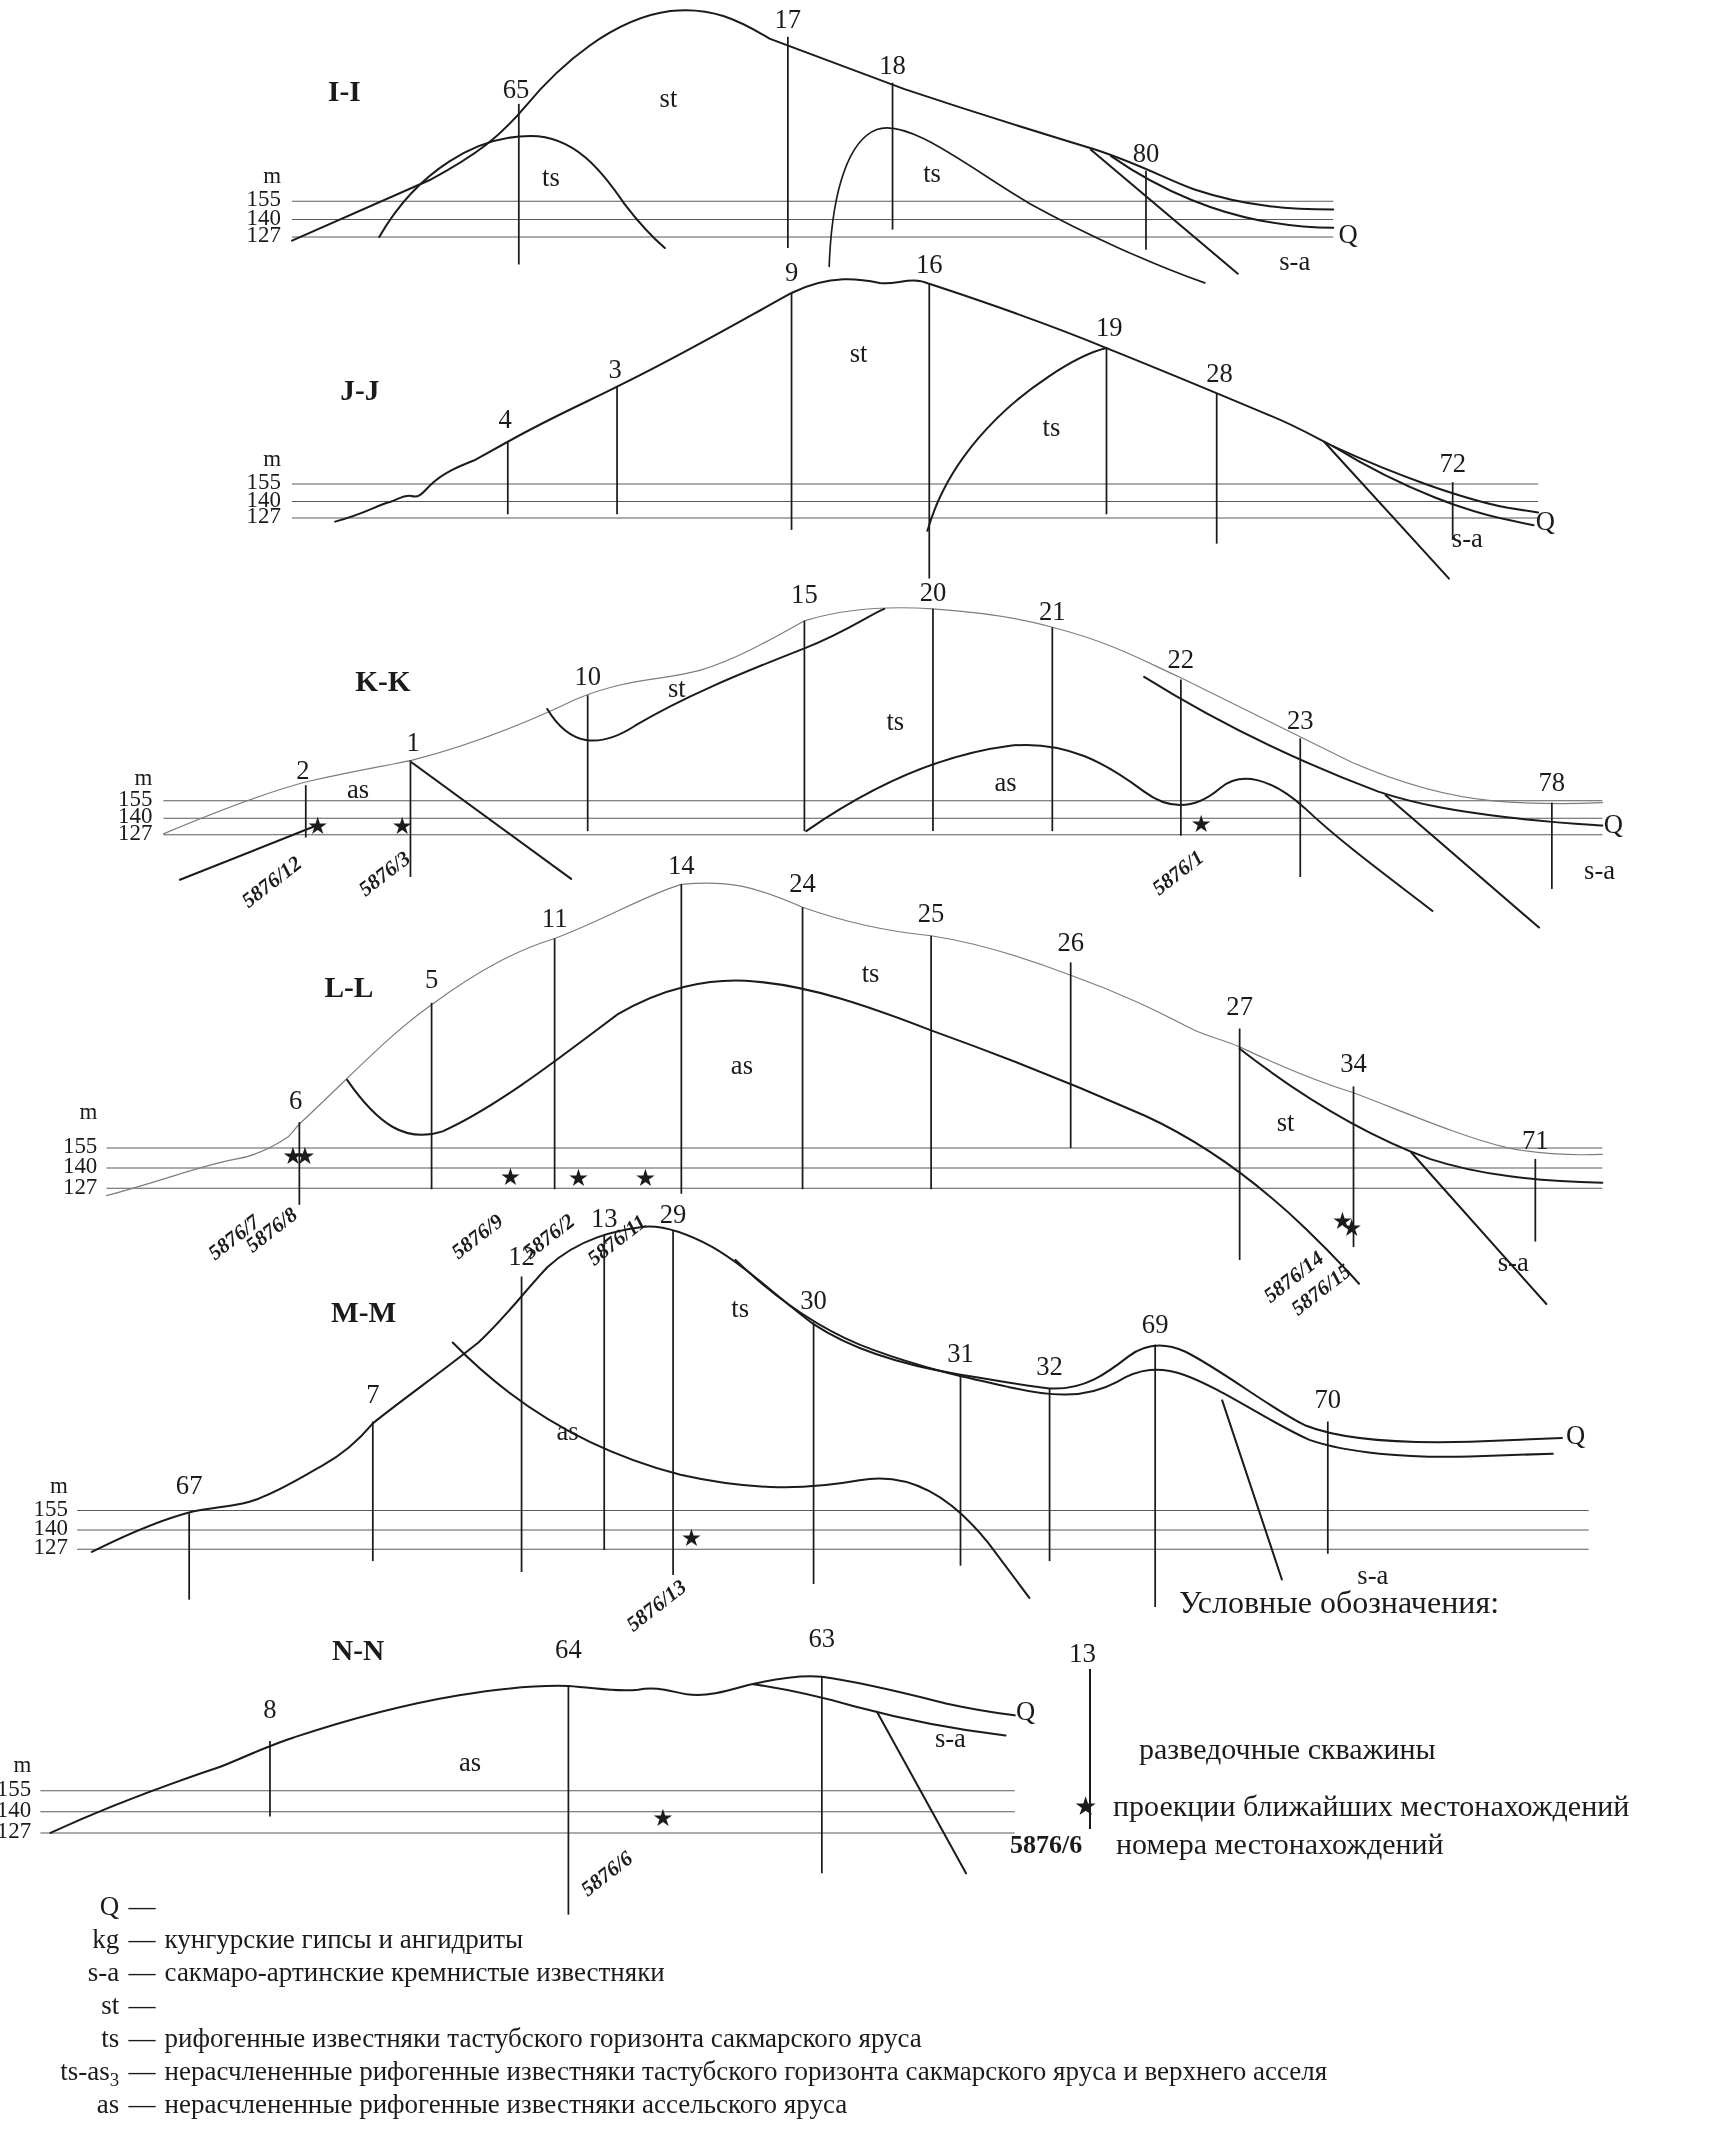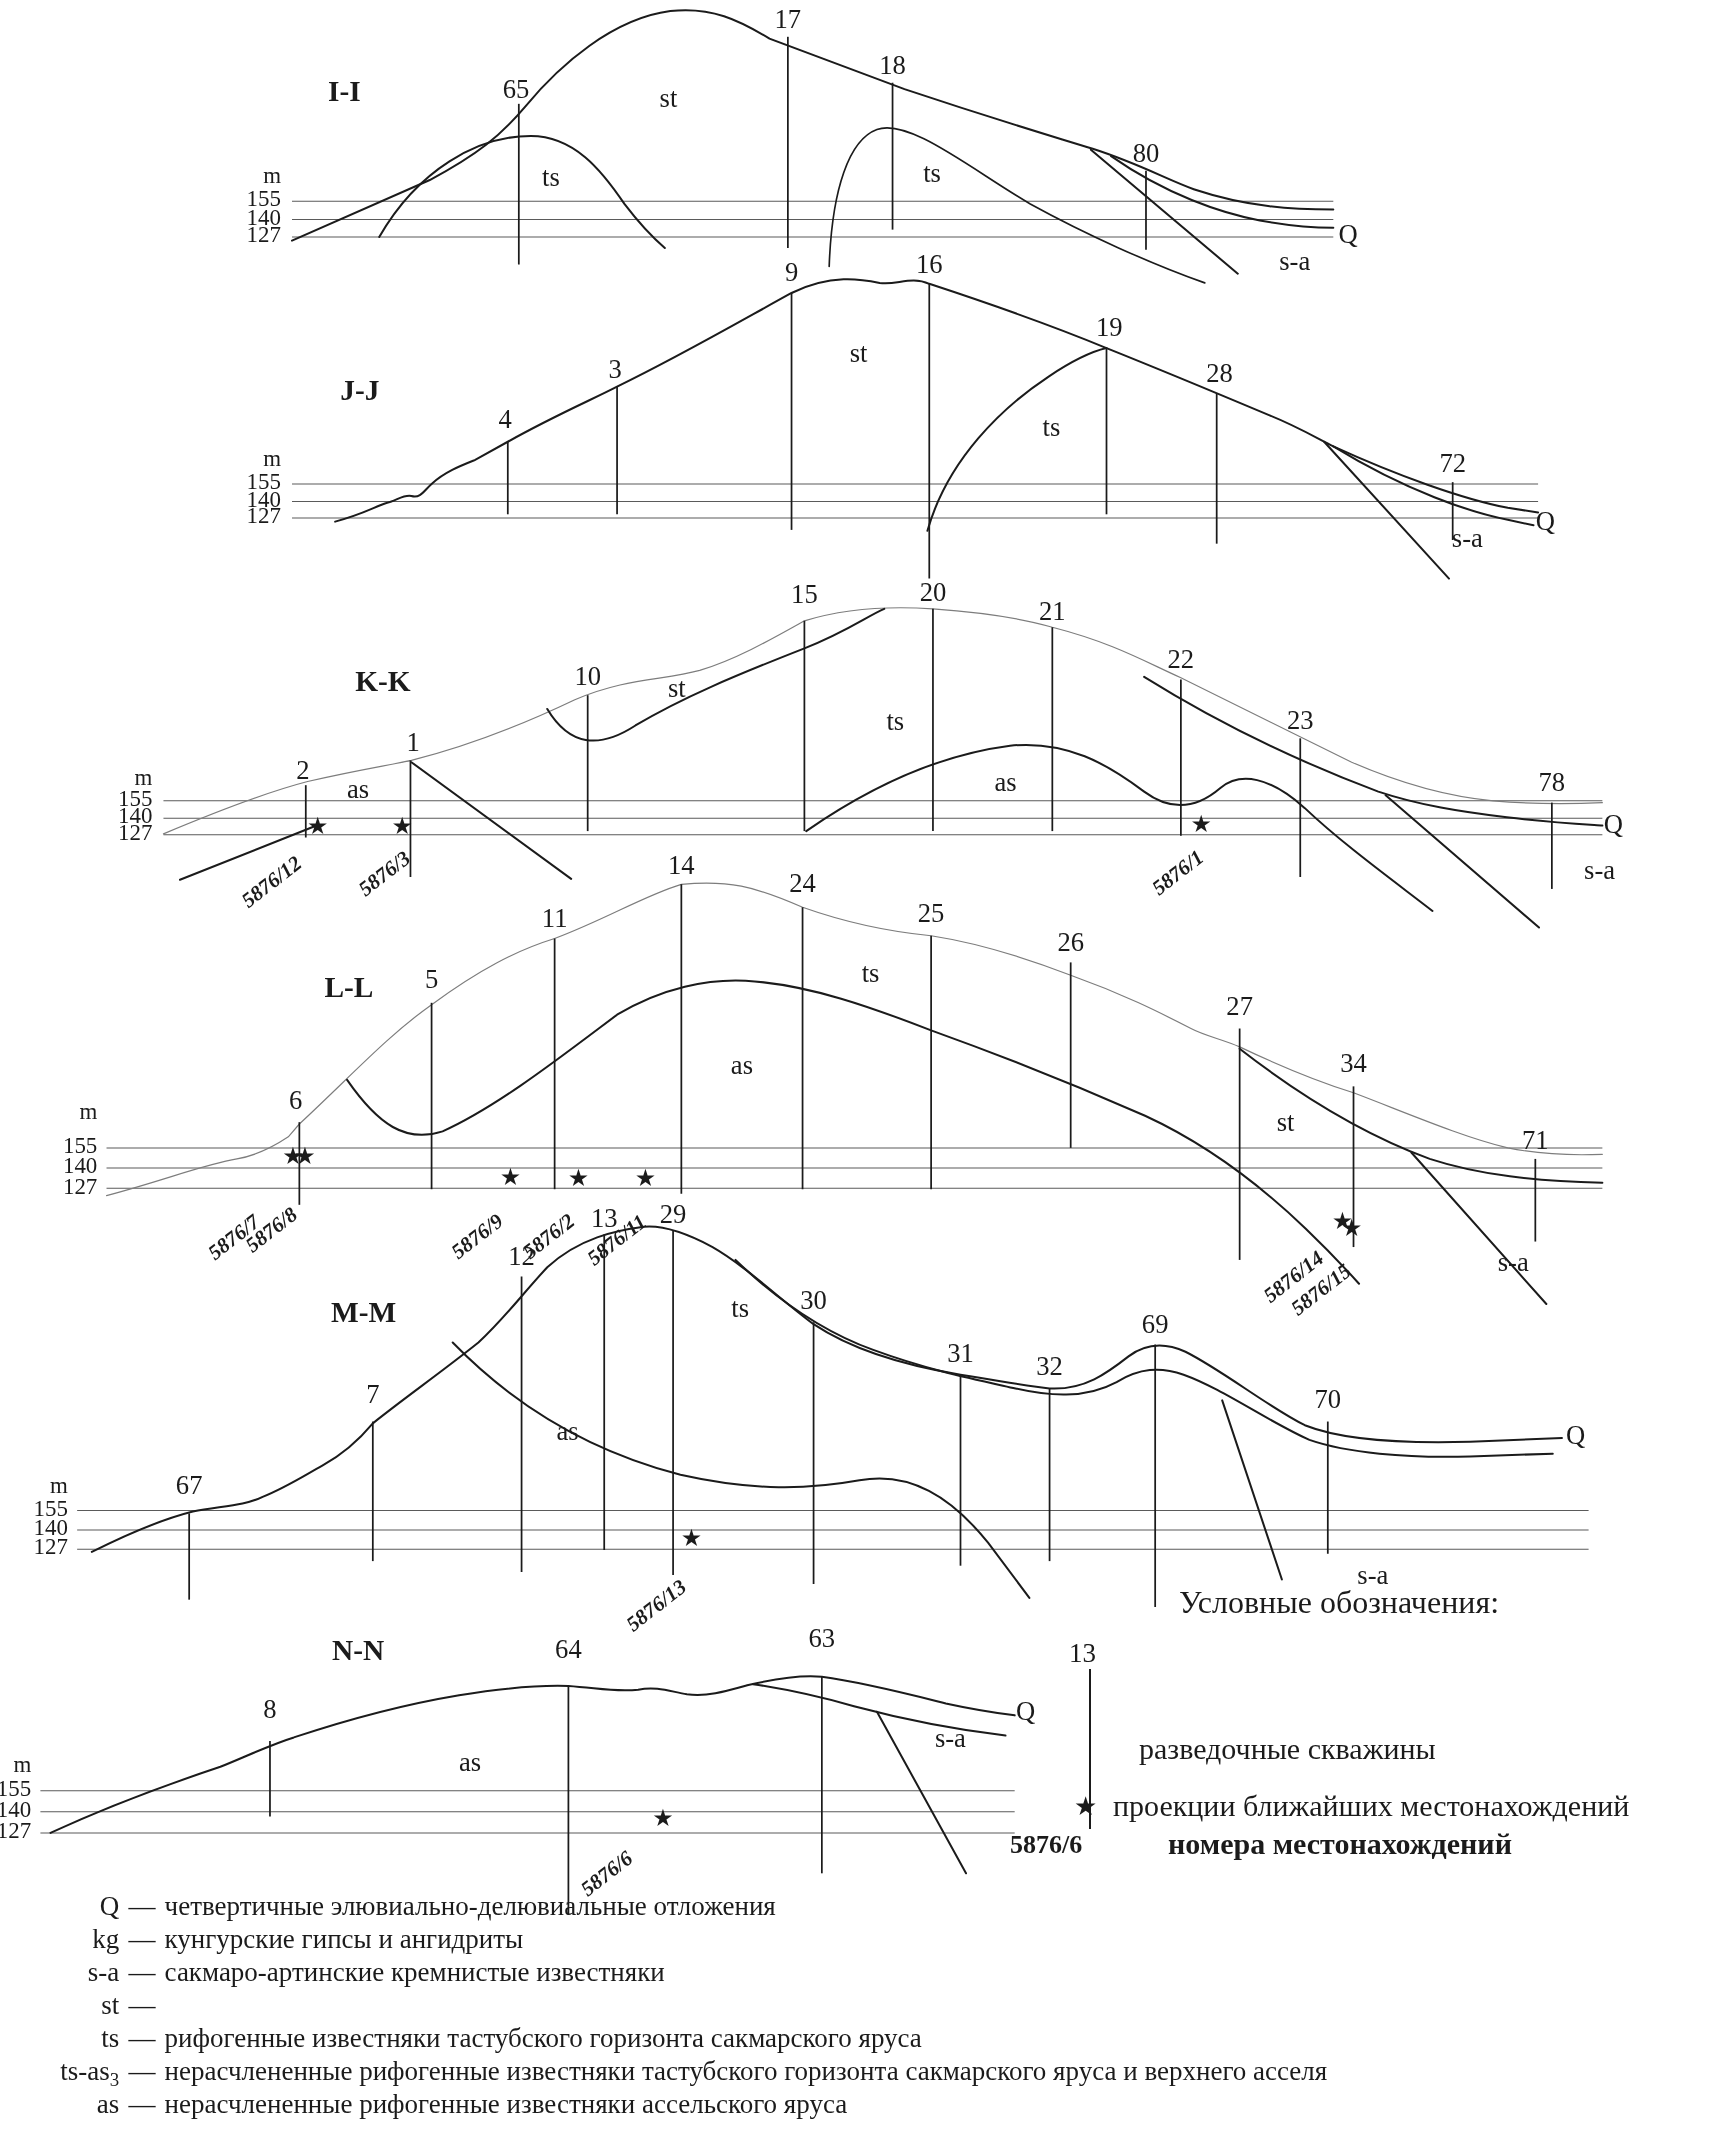--- a/index.html
+++ b/index.html
@@ -260,27 +260,26 @@
   <div class="abs legend-title" style="left:1339px;top:1584px;">Условные обозначения:</div>
 
   <div class="abs legend-num" style="left:1069px;top:1638px;">13</div>
   <div class="legend-line" style="left:1089px;top:1669px;height:160px;"></div>
   <div class="abs legend-text" style="left:1119px;top:1732px;margin-left:20px;">разведочные скважины</div>
 
   <div class="abs legend-star" style="left:1074px;top:1791px;">★</div>
   <div class="abs legend-text" style="left:1113px;top:1789px;">проекции ближайших местонахождений</div>
 
   <div class="abs legend-loc" style="left:1010px;top:1830px;">5876/6</div>
-  <div class="abs legend-text" style="left:1168px;top:1827px;font-weight:bold;">номера местонахождений</div>
+  <div class="abs legend-text" style="left:1116px;top:1827px;">номера местонахождений</div>
 
   <div id="defs-block">
       <div class="def-row">
         <span class="def-term">Q</span>
         <span class="def-dash">—</span>
-        <span class="def-text">четвертичные элювиально-делювиальные отложения</span>
       </div>
       <div class="def-row">
         <span class="def-term">kg</span>
         <span class="def-dash">—</span>
         <span class="def-text">кунгурские гипсы и ангидриты</span>
       </div>
       <div class="def-row">
         <span class="def-term">s-a</span>
         <span class="def-dash">—</span>
         <span class="def-text">сакмаро-артинские кремнистые известняки</span>

